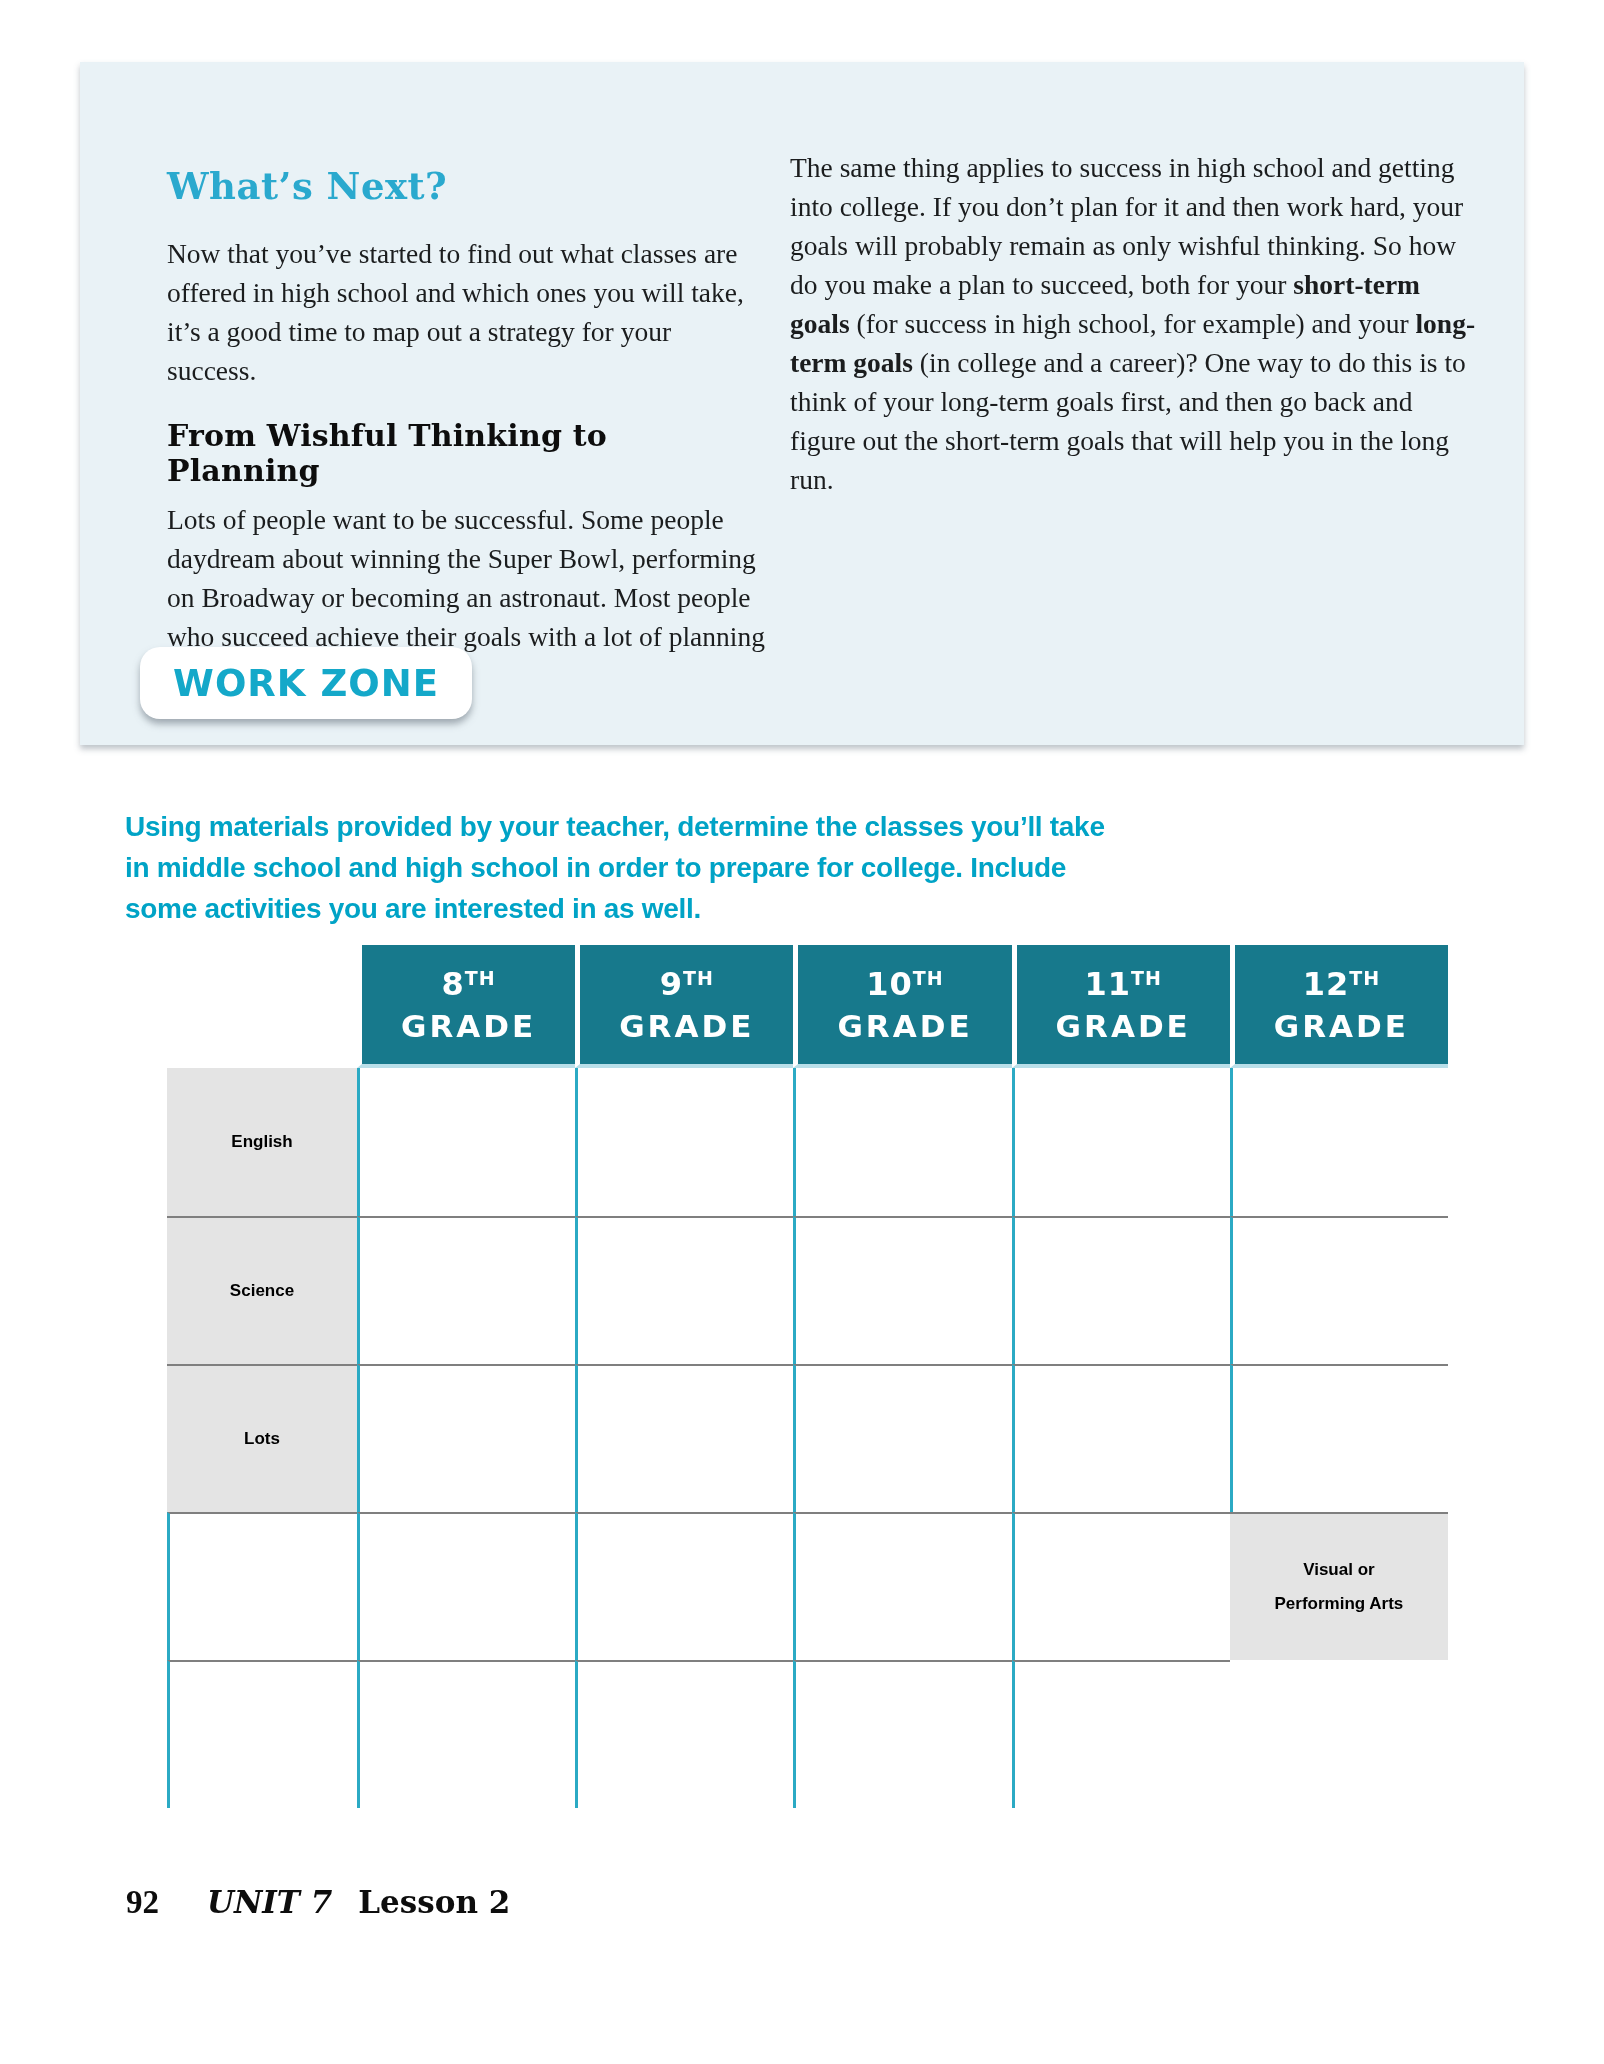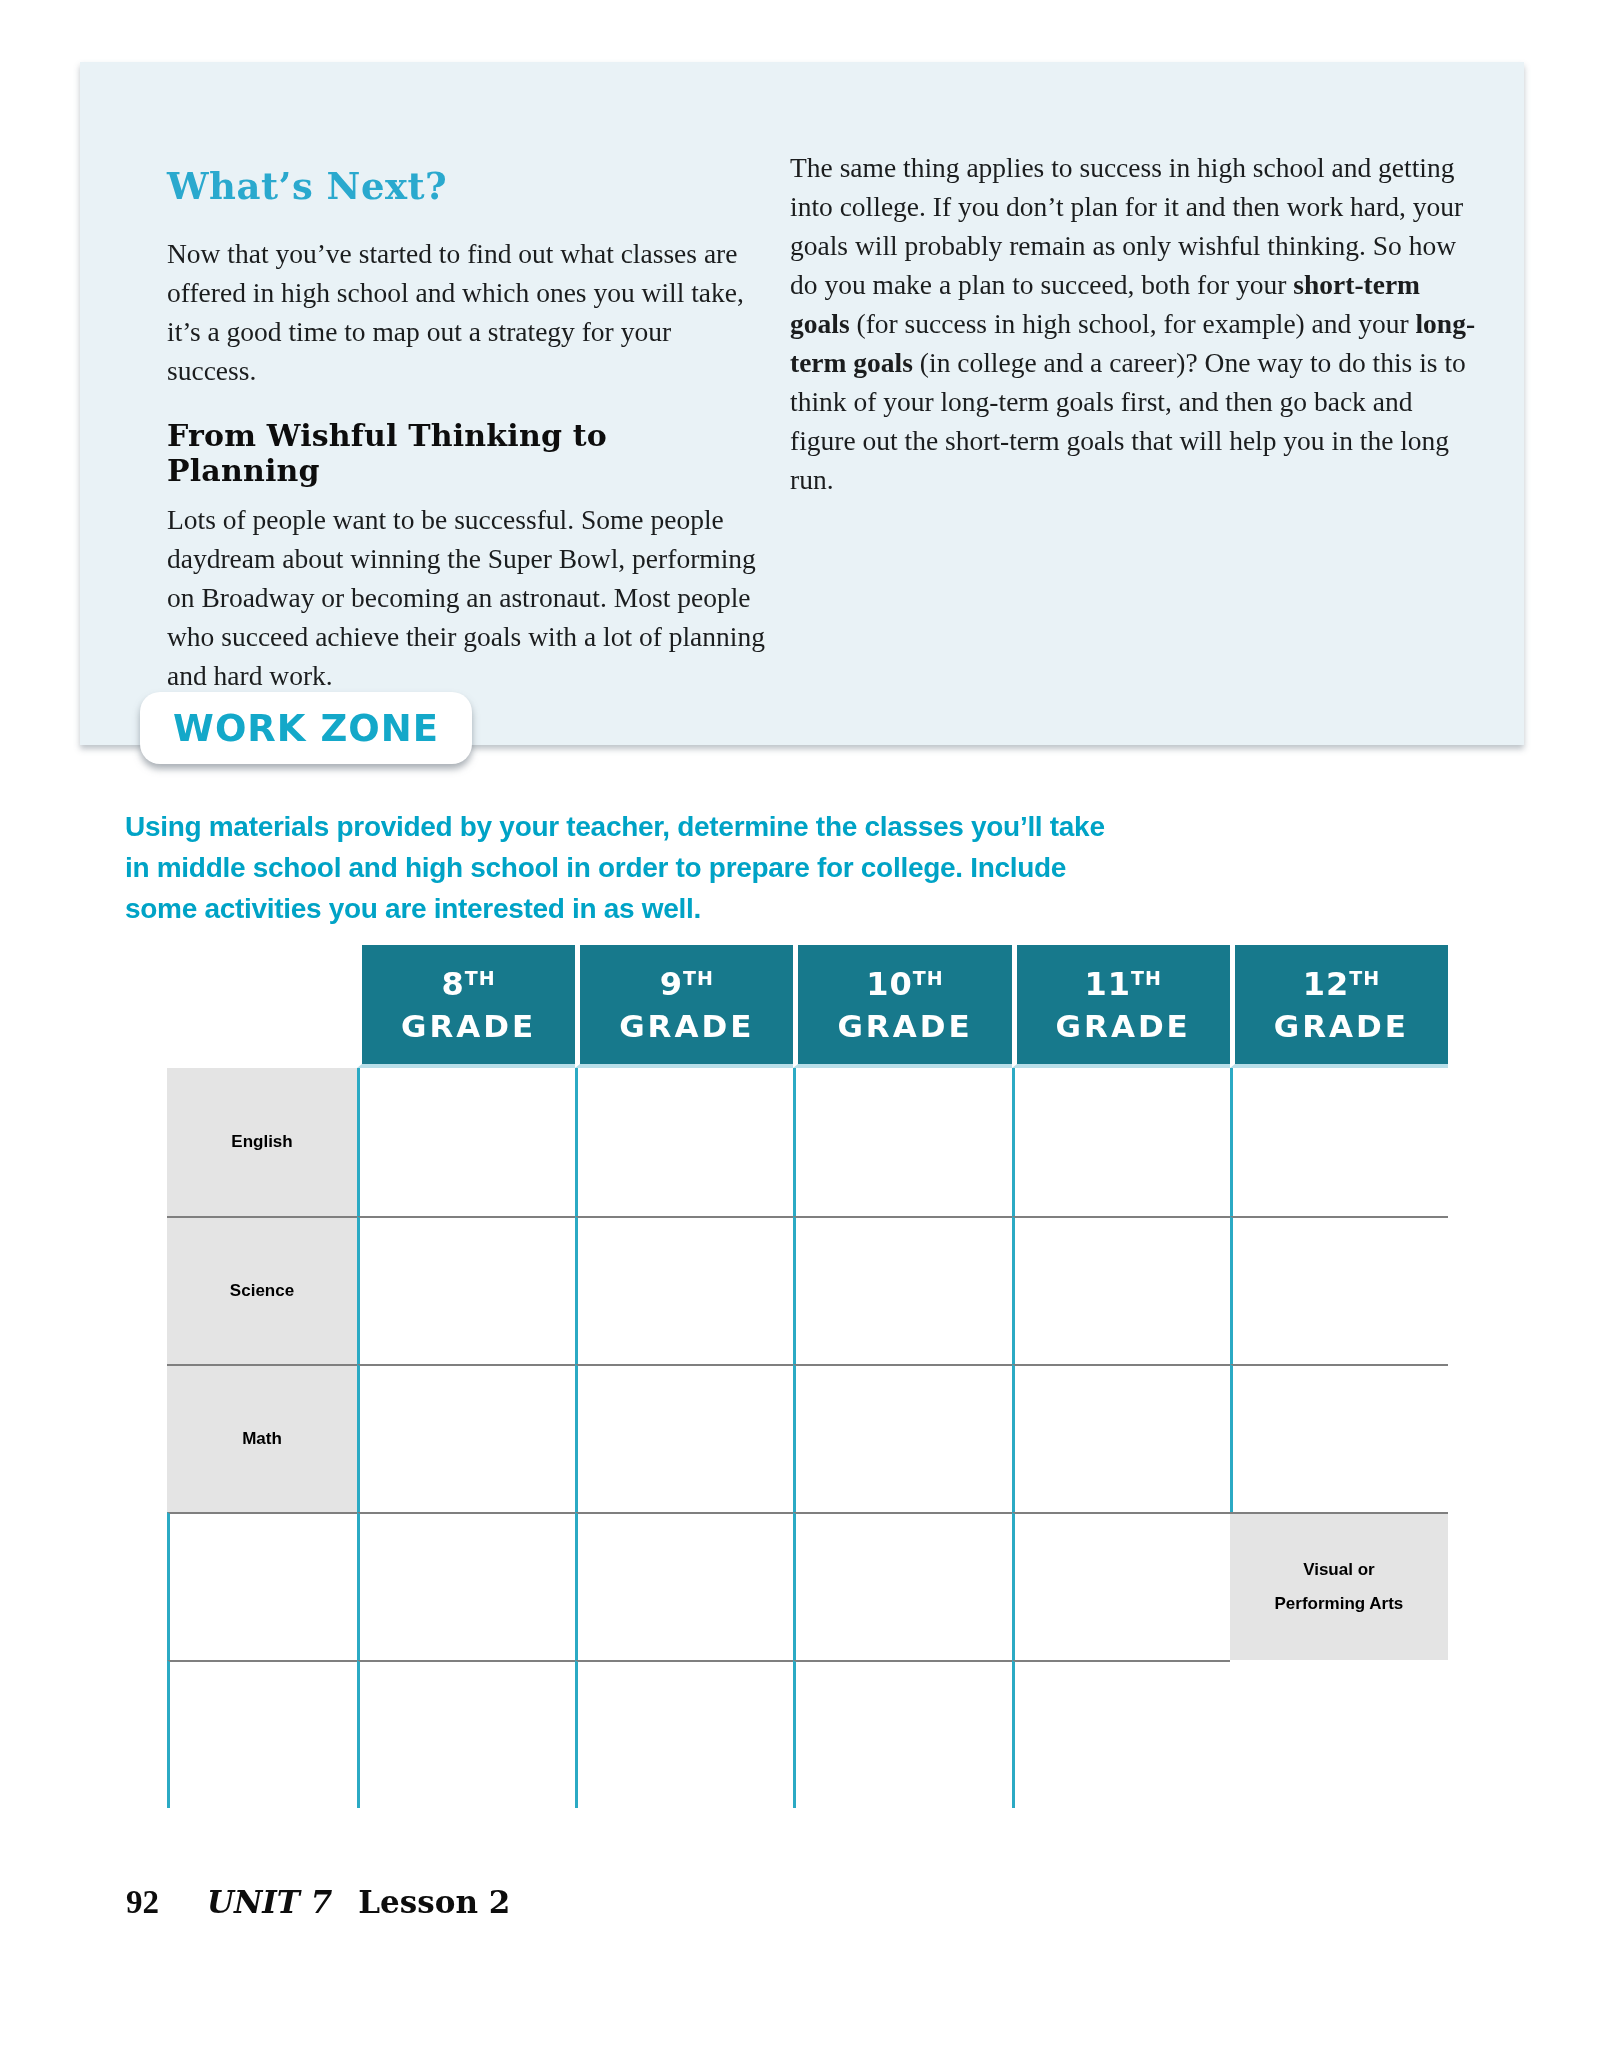--- a/index.html
+++ b/index.html
@@ -26,21 +26,21 @@
     font-size:27.5px; line-height:39px; color:#1b1d1e; margin-bottom:28px;
   }
   .sub-head {
     font-family:"DejaVu Serif", serif; font-weight:bold;
     font-size:30px; color:#0d0d0d; margin:2px 0 12px 0; letter-spacing:.2px;
   }
   .body-para b { font-weight:bold; }
 
   
   .workzone-tab {
-    position:absolute; left:140px; top:692px; width:332px; height:72px;
+    position:absolute; left:140px; top:647px; width:332px; height:72px;
     background:#ffffff; border-radius:20px;
     box-shadow:0 5px 7px rgba(100,112,122,.55);
     display:flex; align-items:center; justify-content:center;
   }
   .workzone-tab span {
     font-family:"DejaVu Sans", sans-serif; font-weight:800;
     font-size:37px; letter-spacing:1px; color:#14a8c9;
   }
 
   
@@ -145,21 +145,21 @@
       <div class="data-cell"></div>
       <div class="data-cell"></div>
       <div class="data-cell"></div>
       <div class="data-cell"></div>
       <div class="row-label rule-top">Science</div>
       <div class="data-cell rule-top"></div>
       <div class="data-cell rule-top"></div>
       <div class="data-cell rule-top"></div>
       <div class="data-cell rule-top"></div>
       <div class="data-cell rule-top"></div>
-      <div class="row-label rule-top">Math</div>
+      <div class="row-label rule-top">Lots</div>
       <div class="data-cell rule-top"></div>
       <div class="data-cell rule-top"></div>
       <div class="data-cell rule-top"></div>
       <div class="data-cell rule-top"></div>
       <div class="data-cell rule-top"></div>
       <div class="data-cell rule-top"></div>
       <div class="data-cell rule-top"></div>
       <div class="data-cell rule-top"></div>
       <div class="data-cell rule-top"></div>
       <div class="data-cell rule-top"></div>

